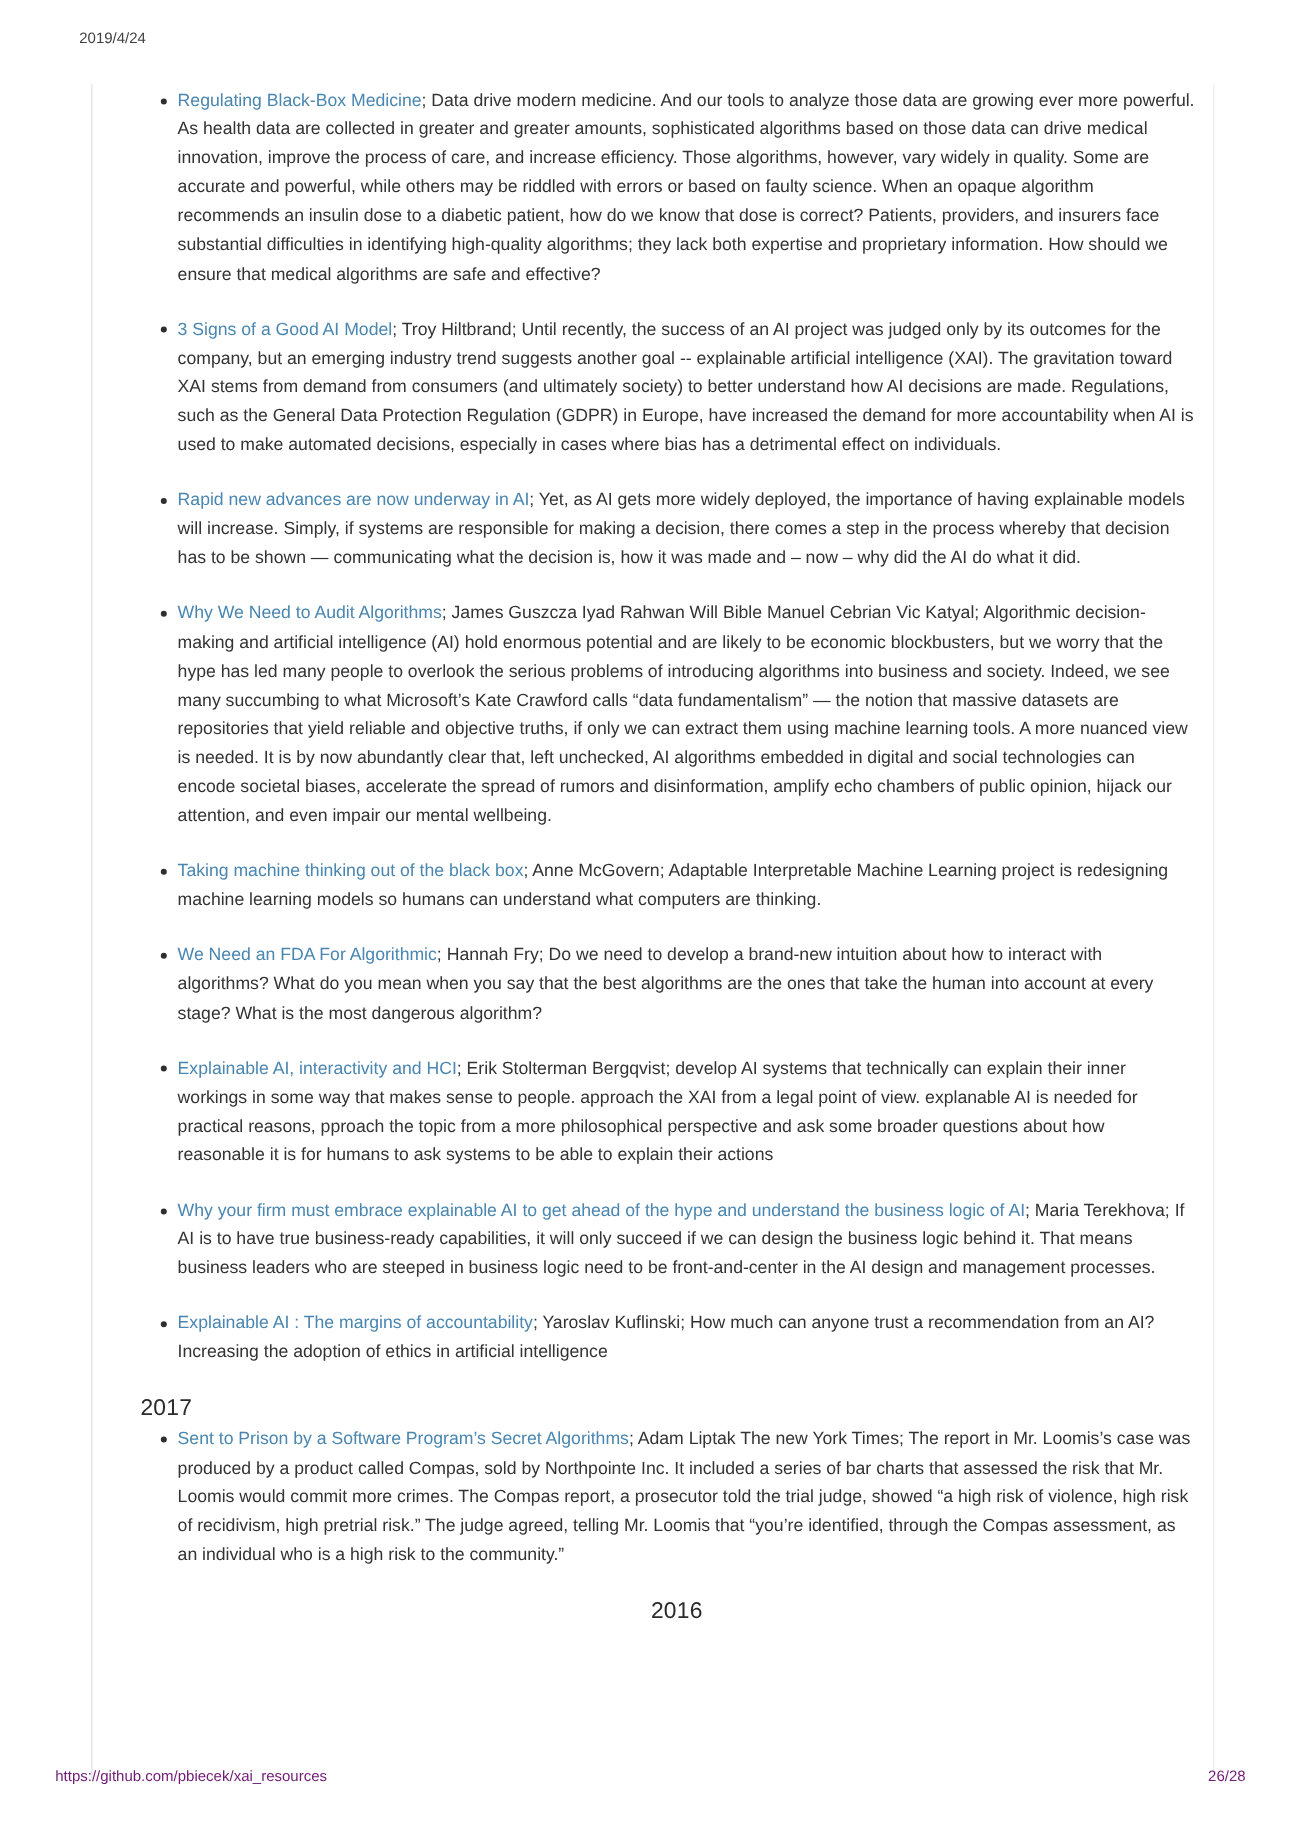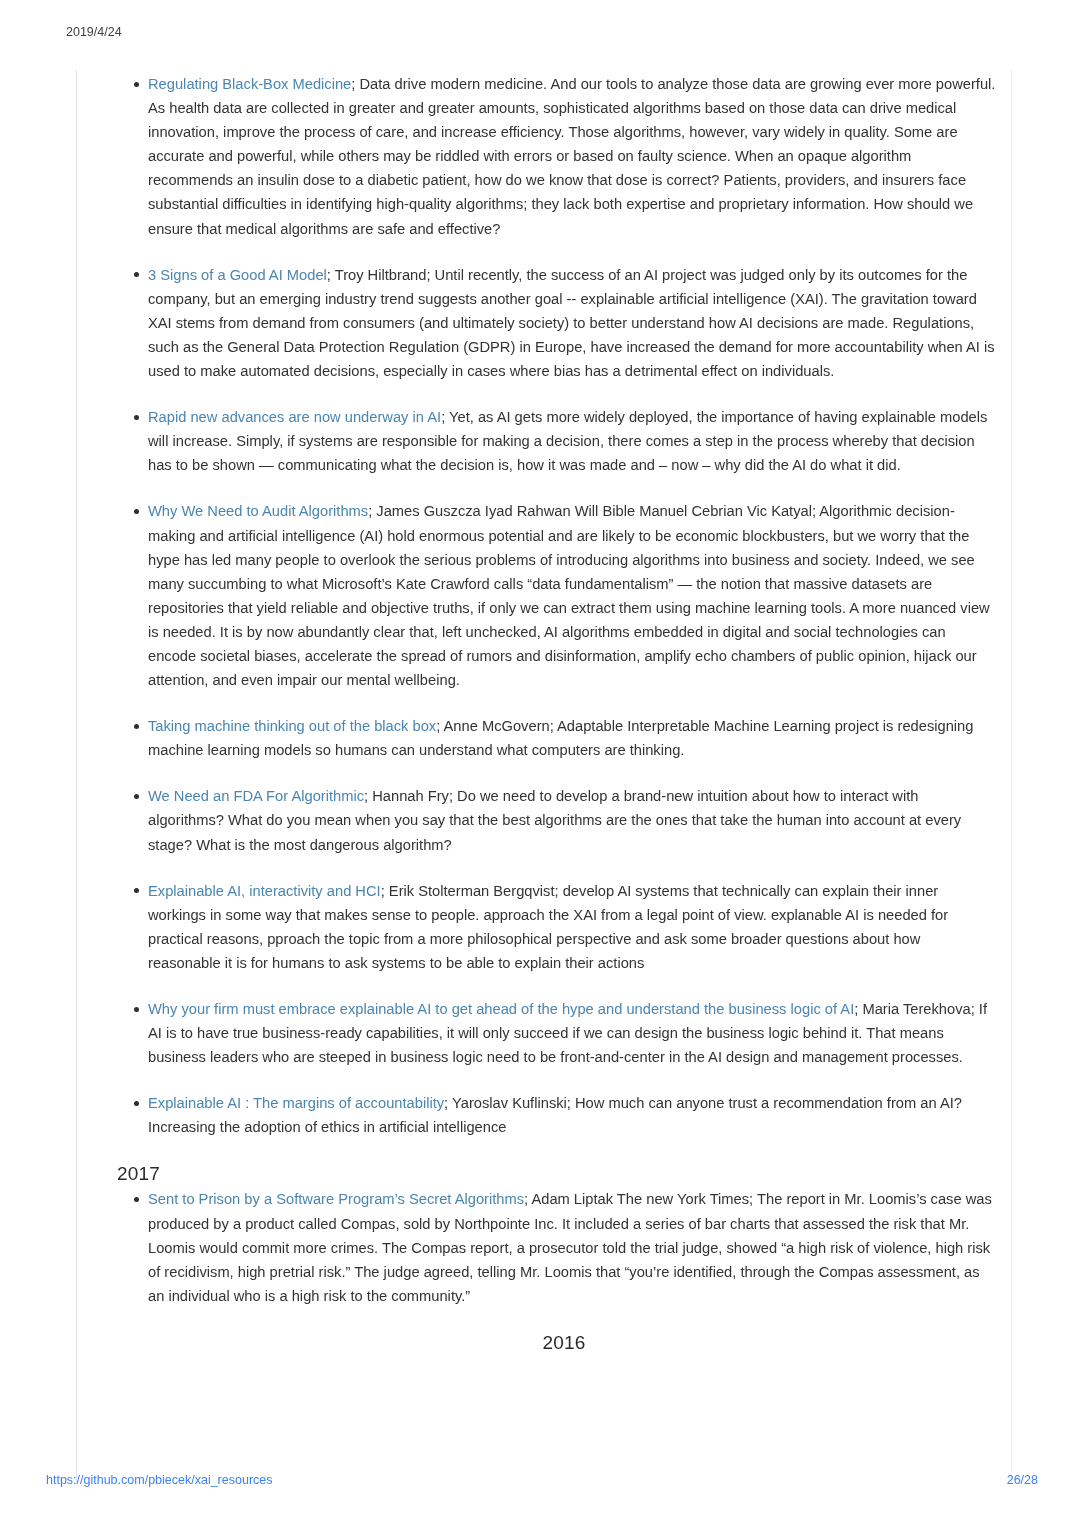--- a/index.html
+++ b/index.html
@@ -47,21 +47,21 @@
   }
 
   
   .print-footer {
     position: absolute;
     bottom: 38px;
     left: 0;
     width: 1080px;
     height: 20px;
     font-size: 12.5px;
-    color: #3b82f6;
+    color: #701a75;
     line-height: 20px;
     white-space: nowrap;
   }
   .print-footer .pf-url {
     position: absolute;
     left: 46px;
     top: 0;
   }
   .print-footer .pf-page {
     position: absolute;

